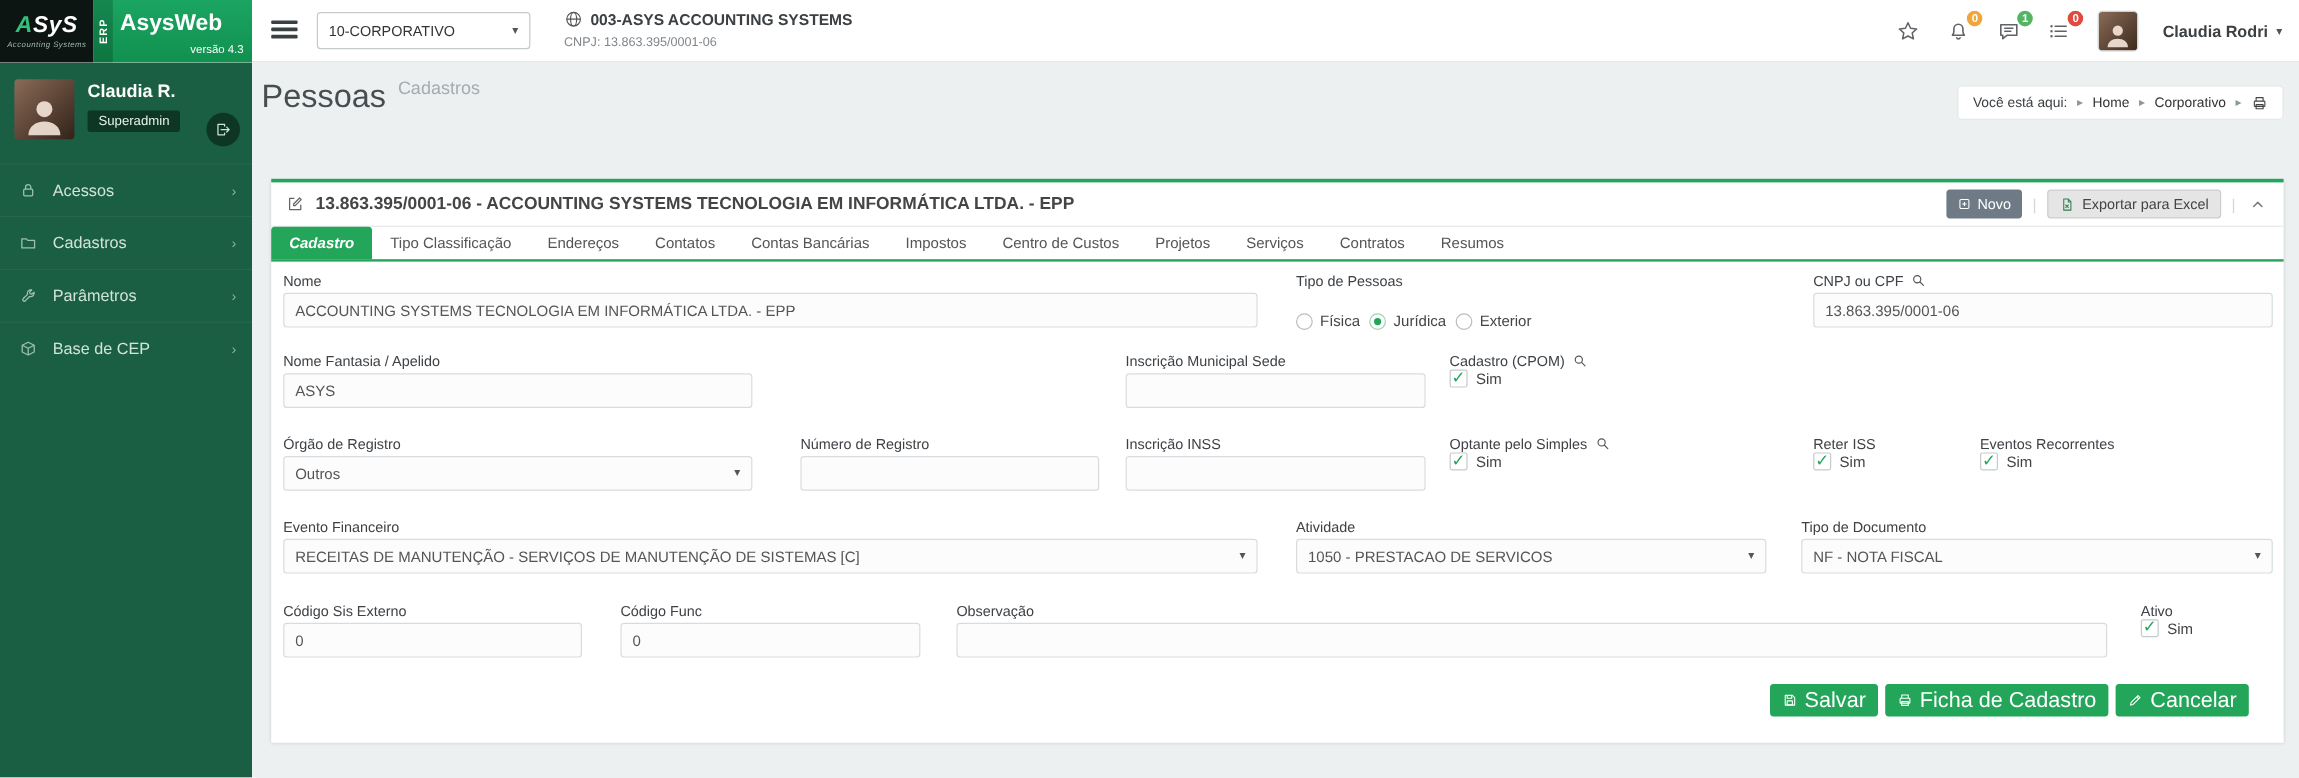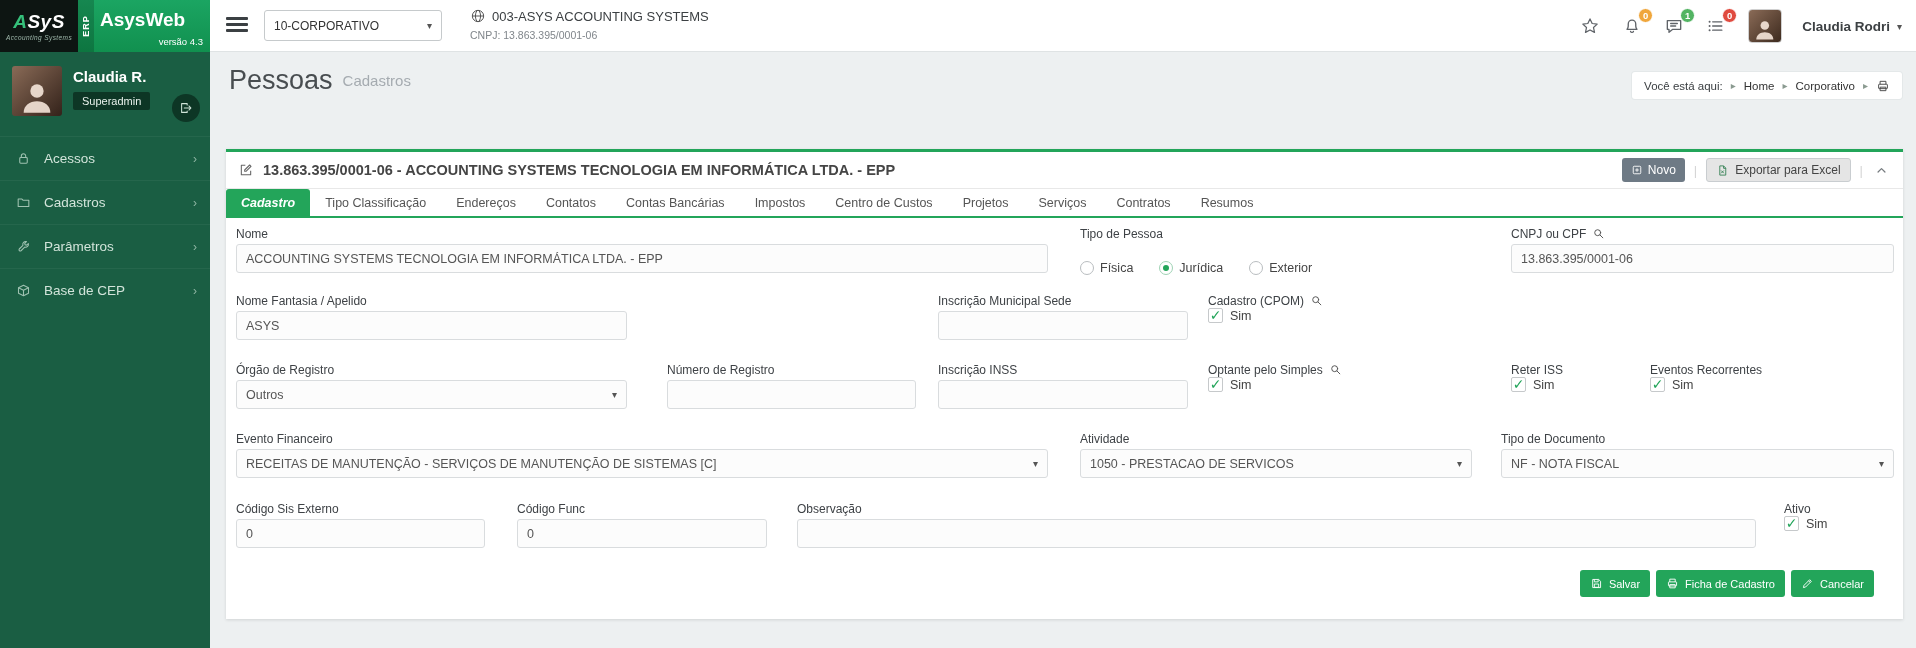--- a/index.html
+++ b/index.html
@@ -22,21 +22,21 @@
   .appver{position:absolute;right:7px;bottom:5px;font-size:9.5px}
 
   .hamburger{position:absolute;left:226px;top:17px;width:24px;height:18px;background:none;border:none;cursor:pointer}
   .hamburger span{display:block;height:3px;width:22px;background:#3b4043;margin-bottom:3px;border-radius:1px}
 
   .co-select{position:absolute;left:264px;top:10px;width:178px;height:31px;border:1px solid #c6cacc;border-radius:3px;background:#fff;display:flex;align-items:center;justify-content:space-between;padding:0 9px;font-size:12px;color:#333;cursor:pointer}
   .caret{font-size:10px;color:#555}
 
   .co-info{position:absolute;left:470px;top:8px}
   .co-row{display:flex;align-items:center;gap:6px}
-  .co-name{font-size:13px;font-weight:normal;color:#3c4043}
+  .co-name{font-size:13px;font-weight:bold;color:#3c4043}
   .co-cnpj{font-size:10.5px;color:#80868b;margin-top:5px}
 
   .top-right{position:absolute;right:14px;top:0;height:52px;display:flex;align-items:center;gap:20px}
   .tr-icon{position:relative;width:22px;height:22px;border:none;background:none;cursor:pointer;color:#5f6368;padding:0}
   .tr-icon svg{width:20px;height:20px;display:block}
   .badge{position:absolute;top:-7px;right:-9px;min-width:15px;height:15px;border-radius:8px;font-size:9.5px;font-weight:bold;color:#fff;display:flex;align-items:center;justify-content:center;padding:0 3px;border:1px solid #fff}
   .badge.orange{background:#f0a63c}
   .badge.green{background:#53b463}
   .badge.red{background:#e04a3f}
   .avatar-sm{width:34px;height:34px;border-radius:4px;background:linear-gradient(135deg,#8a6b57,#3d2a1e);border:1px solid #d0d0d0;display:flex;align-items:flex-end;justify-content:center;overflow:hidden;cursor:pointer}
@@ -51,21 +51,21 @@
   .side-role{display:inline-block;background:#0d3625;color:#e8f2ec;font-size:11px;padding:3px 9px;border-radius:2px;margin-top:7px}
   .side-logout{position:absolute;right:10px;top:42px;width:28px;height:28px;border-radius:50%;background:#0d3625;border:none;color:#cfe3d8;display:flex;align-items:center;justify-content:center;cursor:pointer}
   .side-logout svg{width:14px;height:14px}
   .side-menu{margin-top:8px}
   .mitem{height:44px;display:flex;align-items:center;gap:13px;padding:0 16px;color:#d2e4da;font-size:13.5px;cursor:pointer;position:relative;border-top:1px solid rgba(255,255,255,.05)}
   .mitem svg{width:15px;height:15px;color:#9fc2b1;flex:none}
   .mchev{position:absolute;right:13px;color:#8db4a2;font-size:12px}
 
   
   .main{position:absolute;left:210px;top:52px;right:0;bottom:0}
-  .page-title-row{position:absolute;left:19px;top:13px;display:flex;align-items:center;gap:10px}
+  .page-title-row{position:absolute;left:8px;top:13px;display:flex;align-items:flex-start;gap:10px}
   .page-title{font-size:27px;font-weight:normal;color:#484d50}
   .page-subtitle{font-size:15px;color:#a5abb0}
   .breadcrumb{position:absolute;right:14px;top:20px;height:27px;background:#fff;border-radius:3px;display:flex;align-items:center;gap:8px;padding:0 12px;font-size:11.5px;color:#3c4043;box-shadow:0 0 0 1px #e4e8e9}
   .bc-sep{color:#8a9a90;font-size:10px}
   .bc-link{color:#333;cursor:pointer;text-decoration:none}
   .bc-print{background:none;border:none;color:#444;cursor:pointer;display:flex;padding:0}
   .bc-print svg{width:14px;height:14px}
 
   
   .card{position:absolute;left:16px;top:97px;width:1677px;height:470px;background:#fff;border-top:3px solid #23a55a;box-shadow:0 1px 3px rgba(0,0,0,.12)}
@@ -87,32 +87,32 @@
 
   .form{position:relative;height:402px}
   .f{position:absolute}
   .flabel{font-size:12px;color:#3e4246;height:15px;display:flex;align-items:center;gap:6px}
   .flabel.spread{justify-content:flex-start}
   .flabel svg{width:13px;height:13px;color:#555;cursor:pointer}
   .fin{width:100%;height:29px;border:1px solid #d9dcde;border-radius:3px;background:#fcfcfc;padding:0 9px;font-size:12.5px;color:#555;margin-top:3px;font-family:inherit}
   .fsel{height:29px;border:1px solid #d9dcde;border-radius:3px;background:#fcfcfc;margin-top:3px;display:flex;align-items:center;justify-content:space-between;padding:0 9px;font-size:12.5px;color:#555;cursor:pointer;gap:6px}
   .fsel span.val{overflow:hidden;white-space:nowrap;text-overflow:ellipsis}
 
-  .radios{display:flex;gap:26px;margin-top:20px}
+  .radios{display:flex;gap:8px;margin-top:20px}
   .radio{display:flex;align-items:center;gap:6px;font-size:12.5px;color:#444;cursor:pointer}
   .rcirc{width:14px;height:14px;border-radius:50%;border:1px solid #b9bdc0;background:#fff;position:relative;flex:none}
   .radio.sel .rcirc{border-color:#9fd3b5}
   .radio.sel .rcirc::after{content:"";position:absolute;left:3px;top:3px;width:6px;height:6px;border-radius:50%;background:#23a55a}
 
   .chk{display:flex;align-items:center;gap:7px;margin-top:0;font-size:12.5px;color:#444;cursor:pointer}
   .cbox{width:15px;height:15px;border:1px solid #c6c9cb;border-radius:2px;background:#fff;display:flex;align-items:center;justify-content:center;flex:none}
   .cbox::after{content:"✓";color:#23a55a;font-size:14px;font-weight:bold;margin-top:-2px}
 
   .form-buttons{position:absolute;right:29px;top:352px;display:flex;gap:6px}
-  .gbtn{height:27px;background:#23a55a;border:none;border-radius:3px;color:#fff;font-size:11px;display:flex;align-items:center;gap:6px;padding:2px 10px;cursor:pointer}
+  .gbtn{height:27px;background:#23a55a;border:none;border-radius:3px;color:#fff;font-size:18px;display:flex;align-items:center;gap:6px;padding:2px 10px;cursor:pointer}
   .gbtn svg{width:13px;height:13px}
 </style>
 </head>
 <body>
 
 <header class="topbar">
   <div class="brand">
     <div class="brand-black">
       <div class="asys-text"><span class="a">A</span><span>SyS</span></div>
       <div class="asys-sub">Accounting Systems</div>
@@ -310,21 +310,21 @@
       <span class="tab">Resumos</span>
     </div>
 
     <div class="form">
 
       <div class="f" style="left:10px;top:8px;width:812px">
         <div class="flabel">Nome</div>
         <input class="fin" value="ACCOUNTING SYSTEMS TECNOLOGIA EM INFORMÁTICA LTDA. - EPP" style="">
       </div>
       <div class="f" style="left:854px;top:8px;width:400px">
-        <div class="flabel">Tipo de Pessoa</div>
+        <div class="flabel">Tipo de Pessoas</div>
         <div class="radios">
           <label class="radio">
               <span class="rcirc"></span>
               <span>Física</span>
             </label>
           <label class="radio sel">
               <span class="rcirc"></span>
               <span>Jurídica</span>
             </label>
           <label class="radio">

